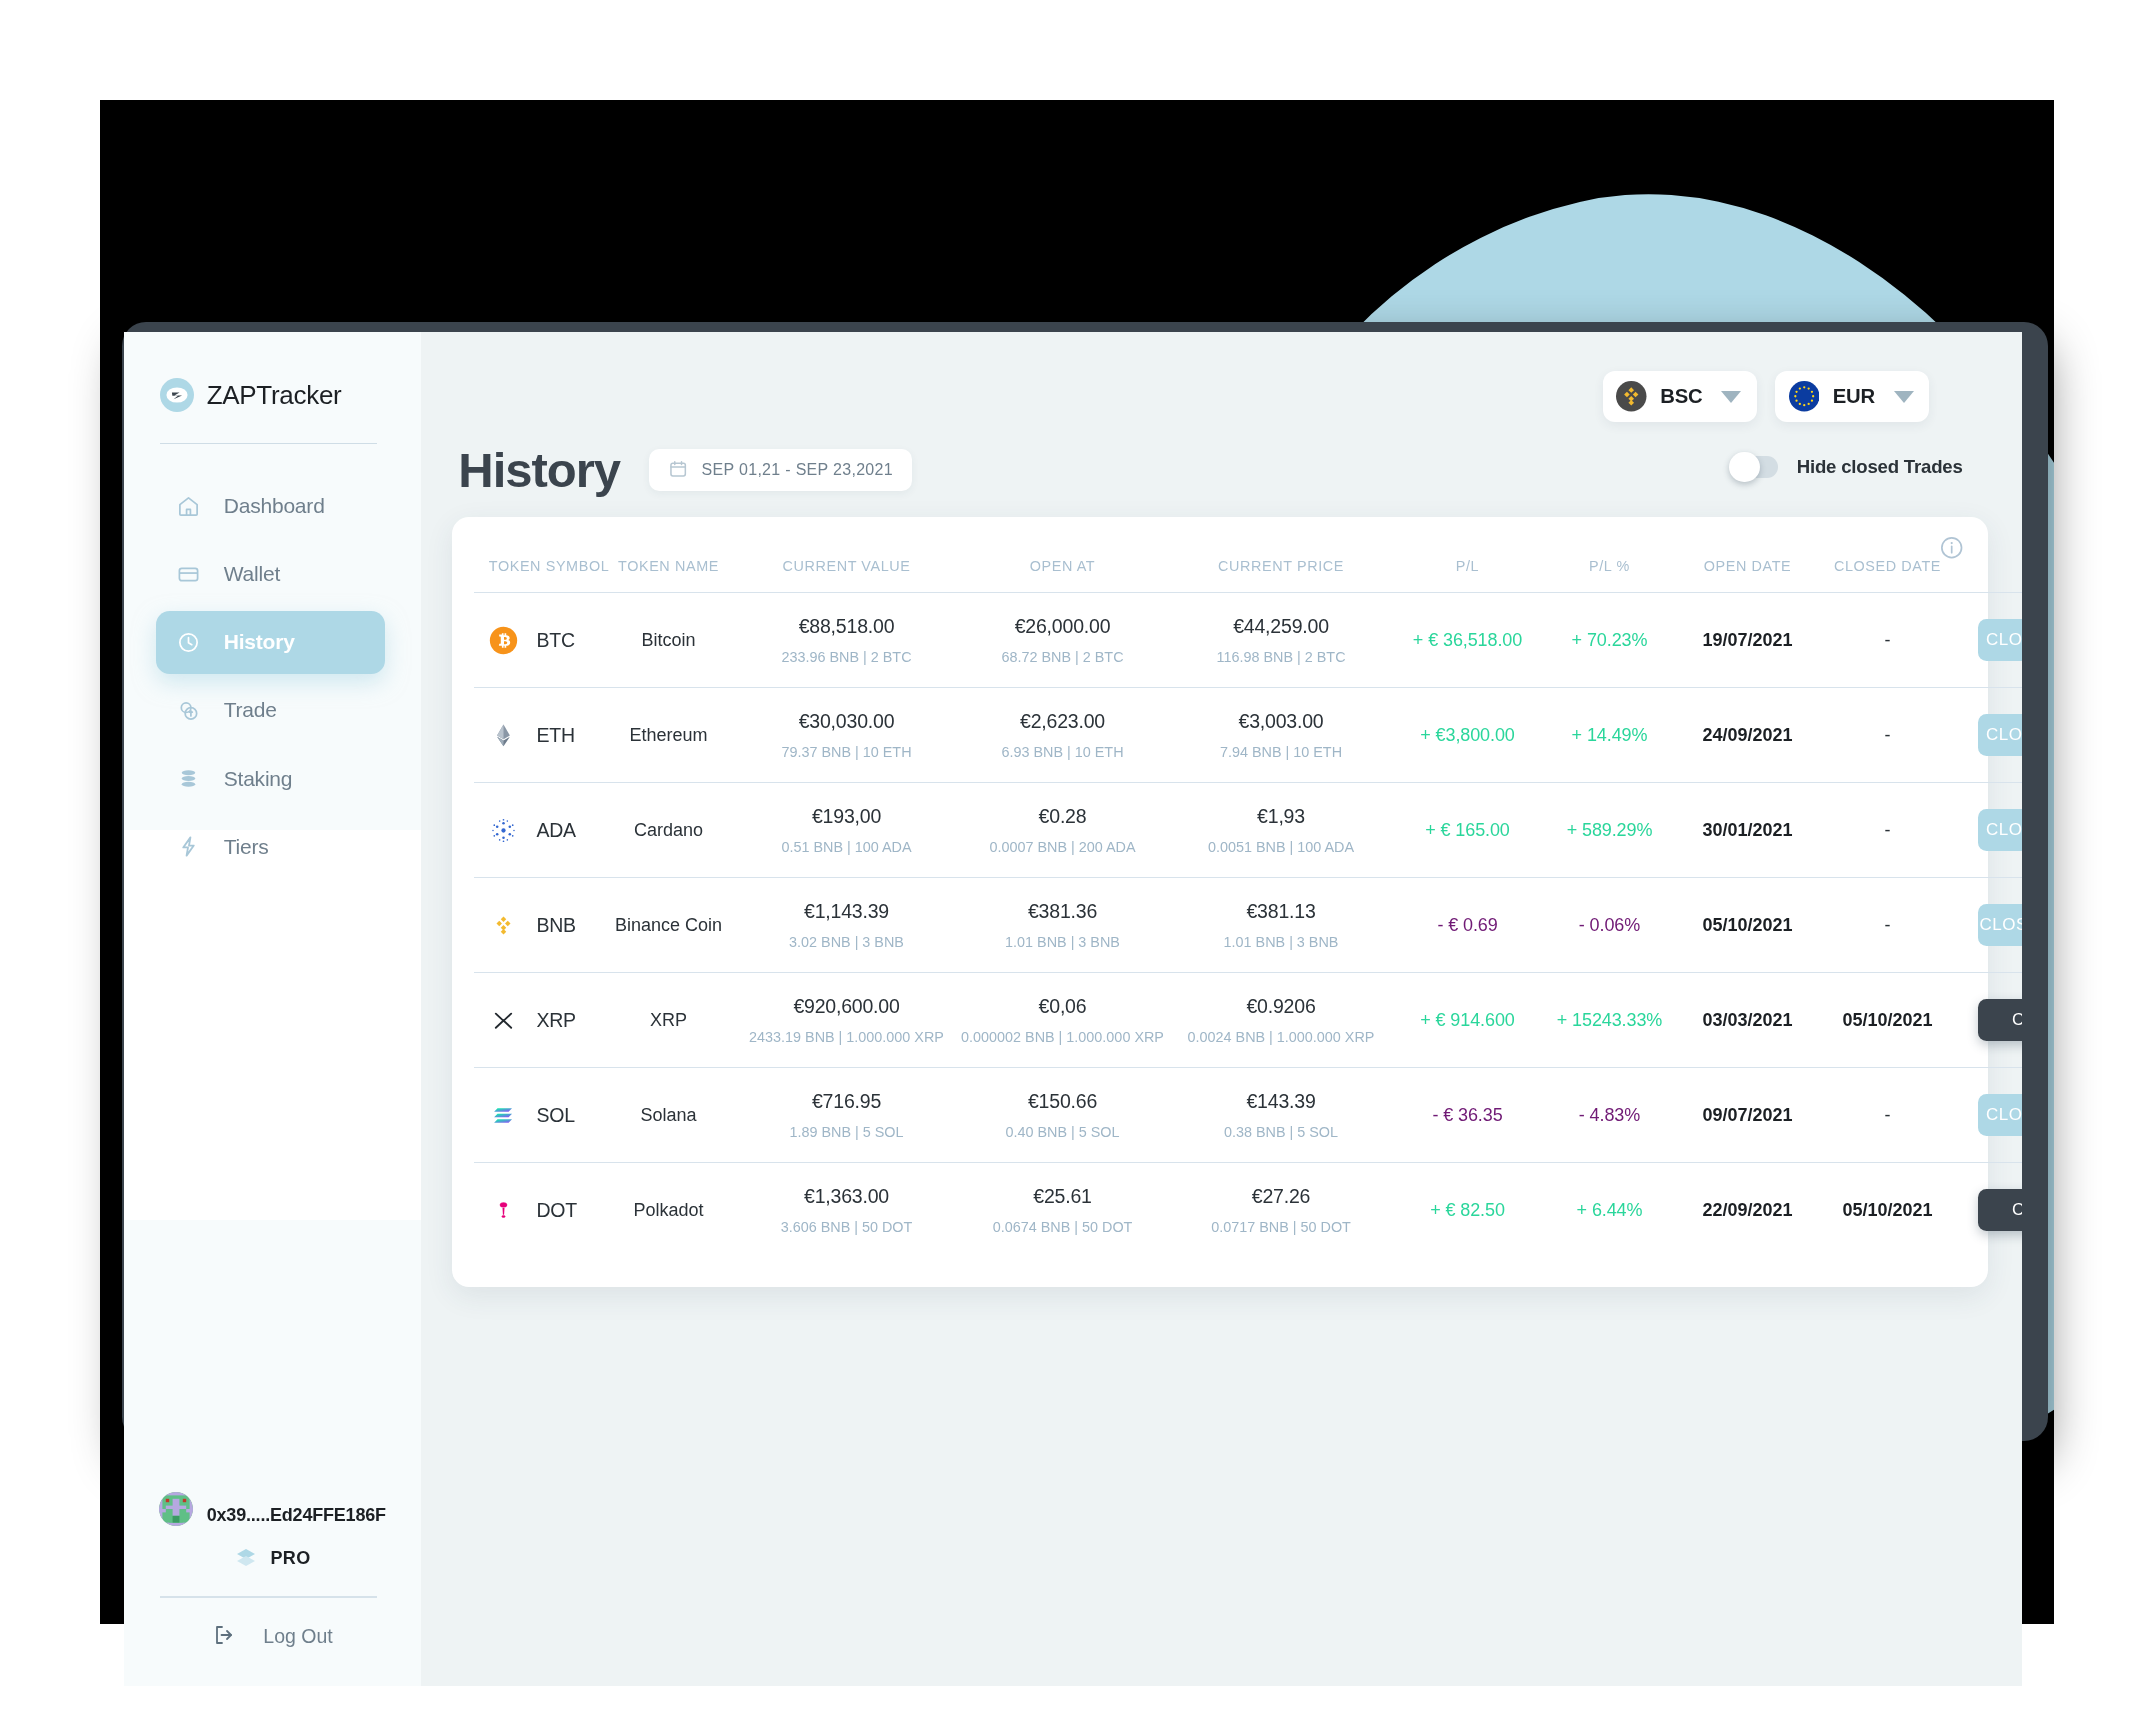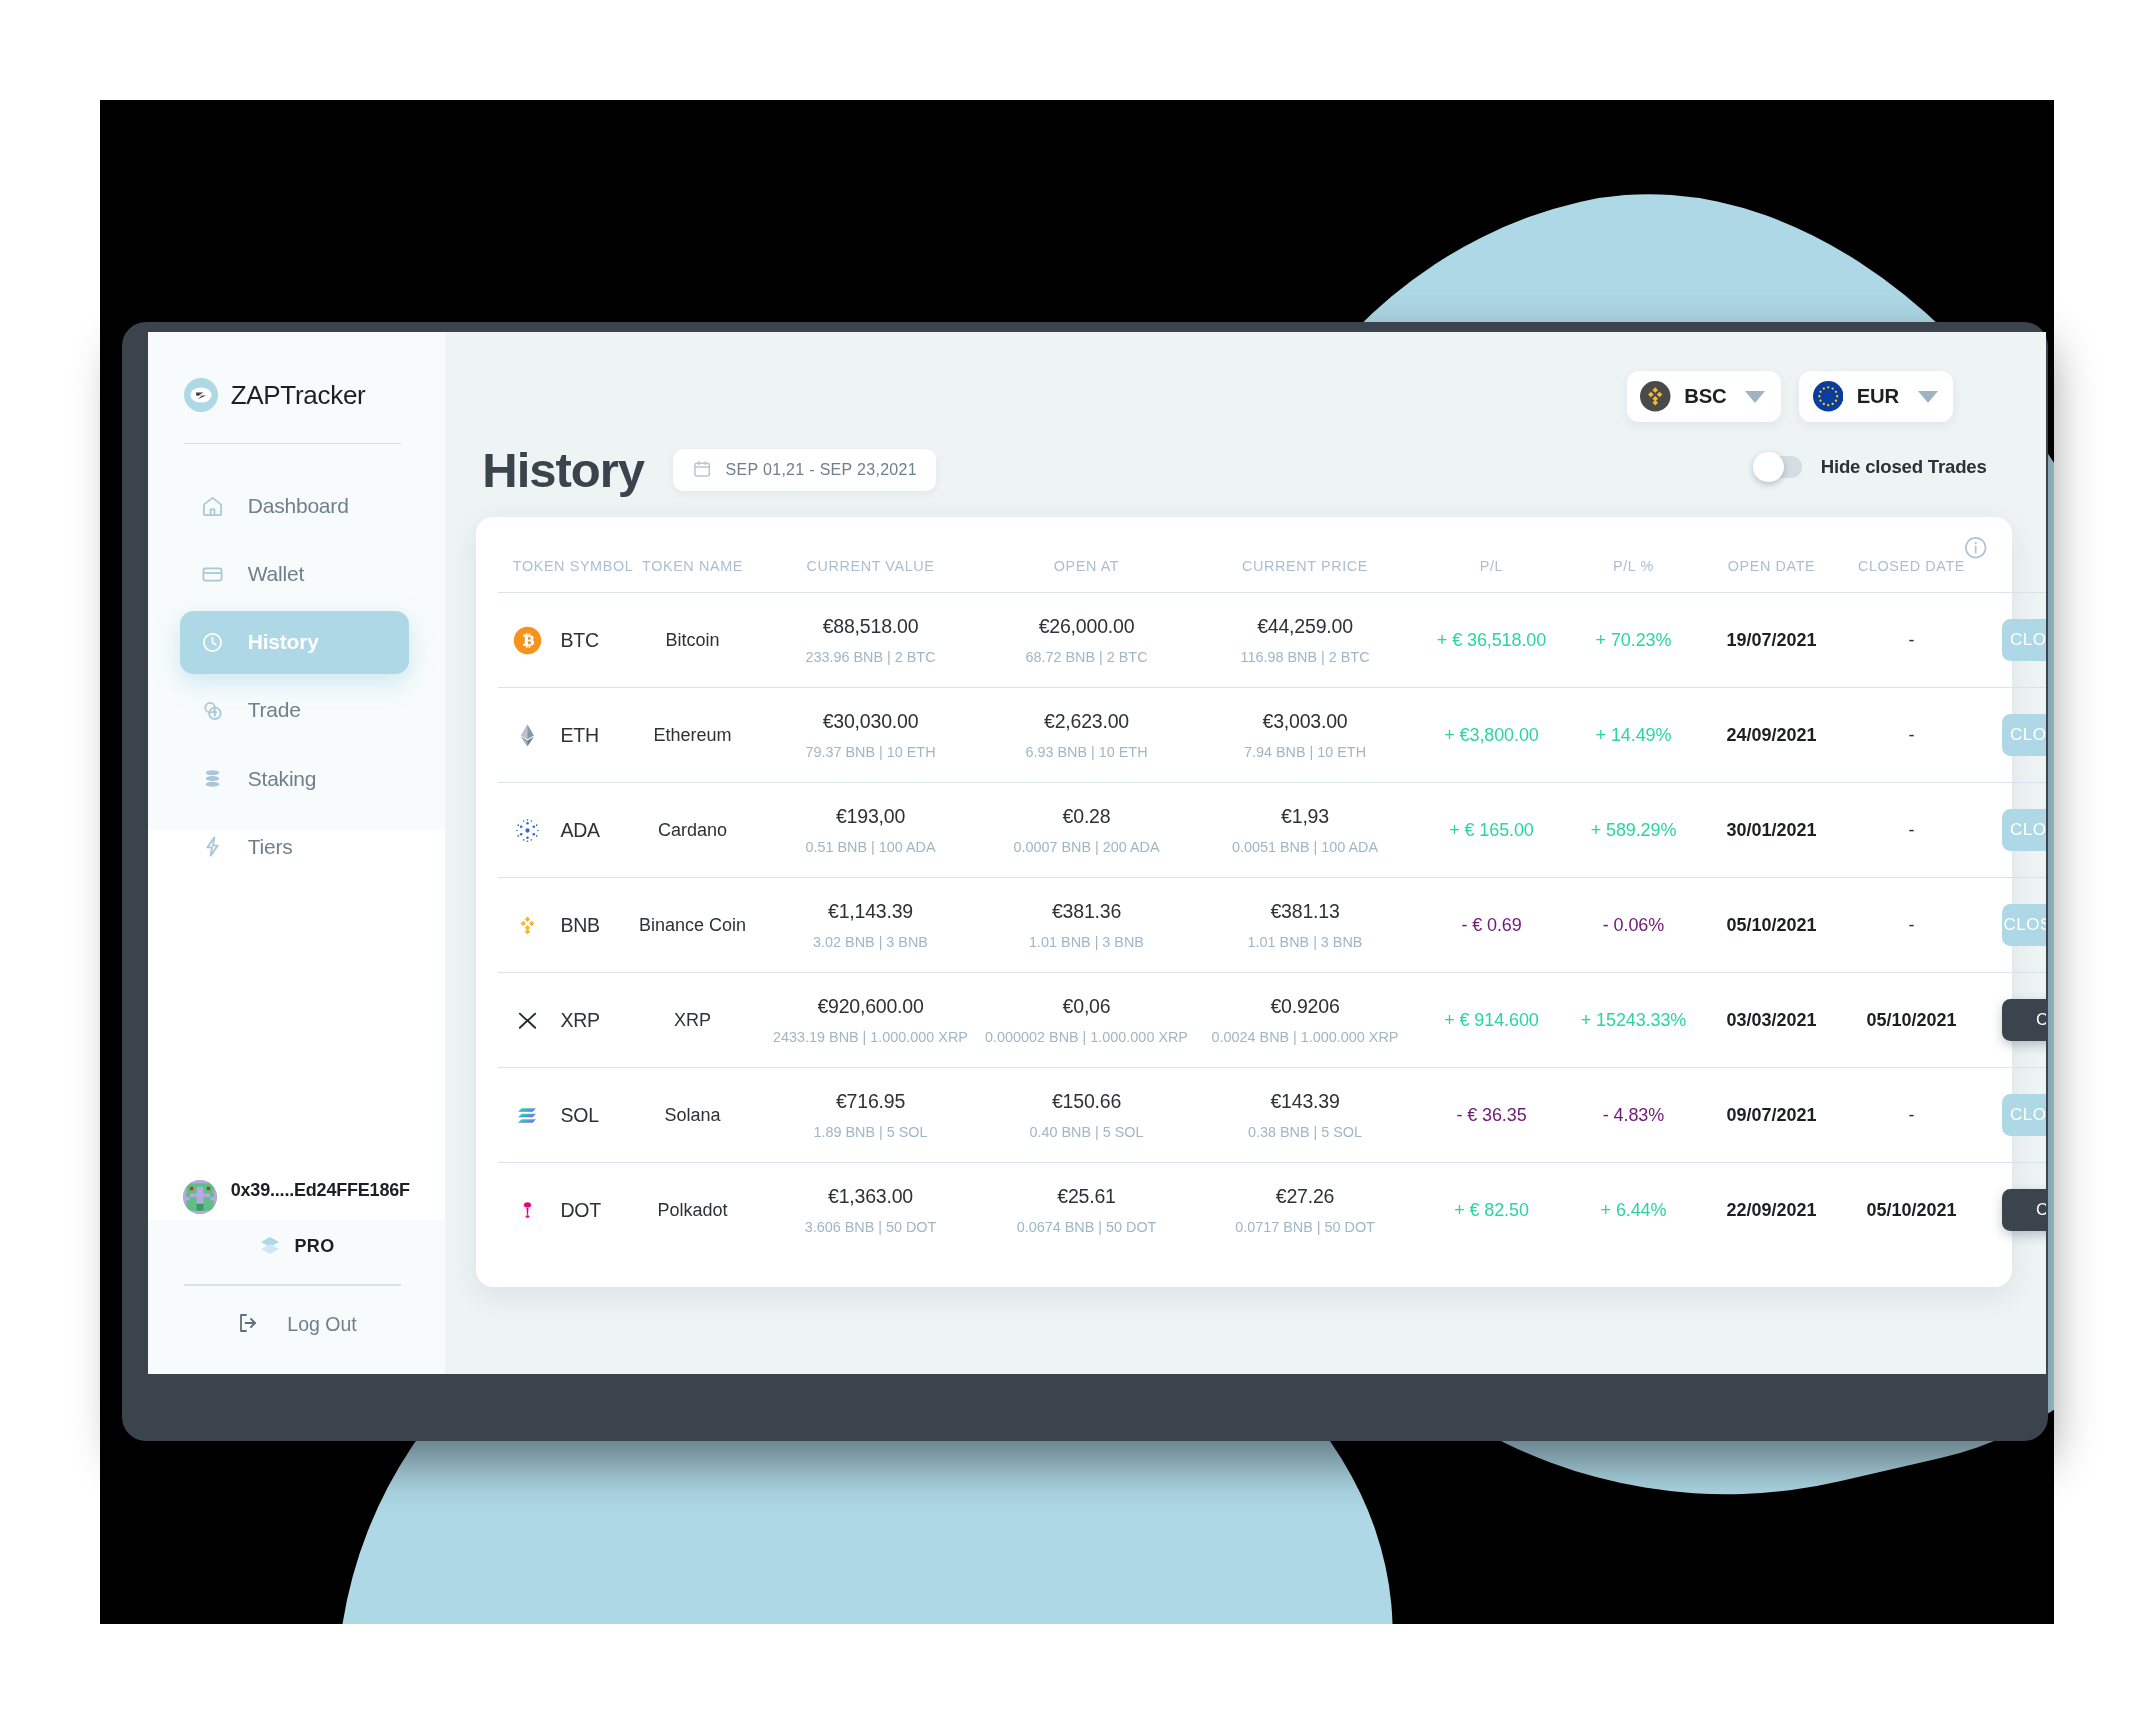--- a/index.html
+++ b/index.html
@@ -40,22 +40,22 @@
     position: absolute;
     left: 122px; top: 322px;
     width: 1926px; height: 1119px;
     background: #3b444d;
     border-radius: 24px;
     box-shadow: 0 22px 49px rgba(0,0,0,0.45);
     padding: 10.2px;
   }
   #screen {
     position: absolute;
-    left: 148px; top: 332px;
-    width: 1898px; height: 1042px;
+    left: 124px; top: 332px;
+    width: 1898px; height: 1354px;
     background: #eef3f4;
     overflow: hidden;
     display: flex;
   }
 
   
   #sidebar {
     width: 297px;
     flex: 0 0 297px;
     background: #f7fbfc;
@@ -116,21 +116,21 @@
   }
   .nav-item.active .nav-label { color: #ffffff; font-weight: 600; }
   .nav-item.active .nav-icon { color: #ffffff; }
 
   #sidebar-footer {
     margin-top: auto;
     position: relative; z-index: 2;
     padding-bottom: 36px;
   }
   .acct-row {
-    display: flex; align-items: flex-start; justify-content: center;
+    display: flex; align-items: flex-end; justify-content: center;
     gap: 13.6px;
     padding: 0 22px;
   }
   .avatar {
     width: 34px; height: 34px; border-radius: 50%;
     flex: 0 0 34px; overflow: hidden;
     background: #7ec28f;
   }
   .acct-addr {
     font-size: 18px; font-weight: 700; color: #1c2024;

